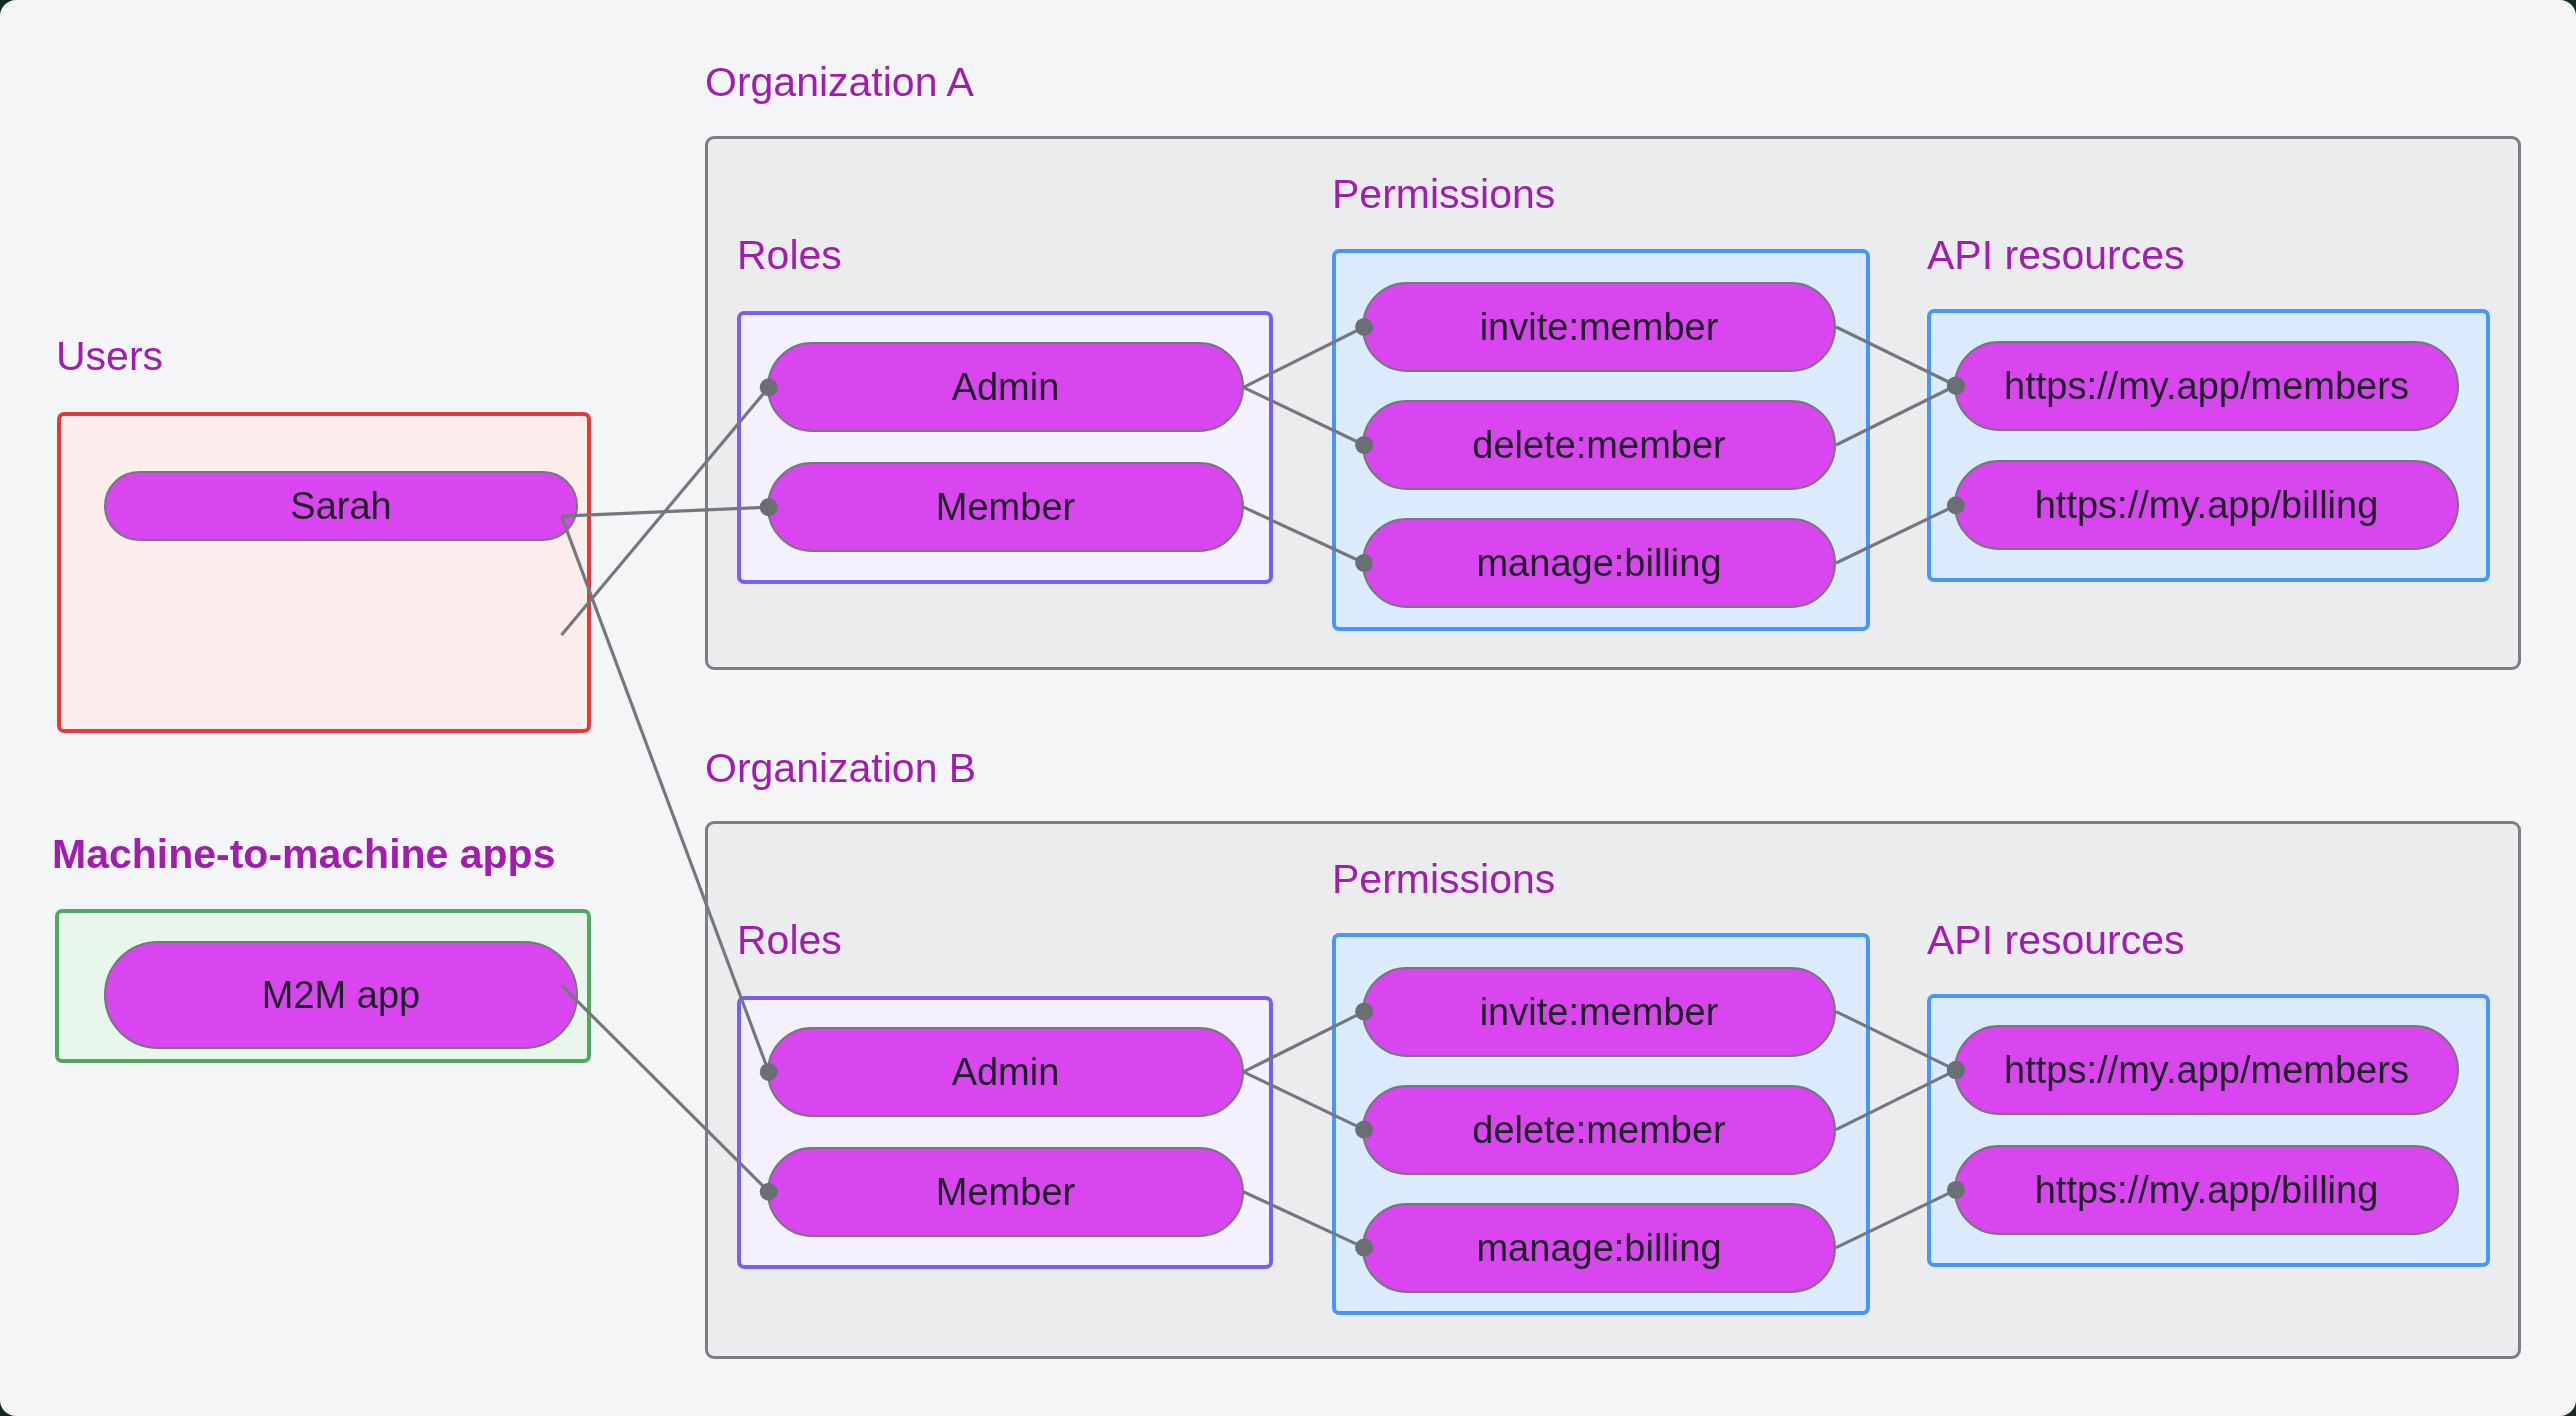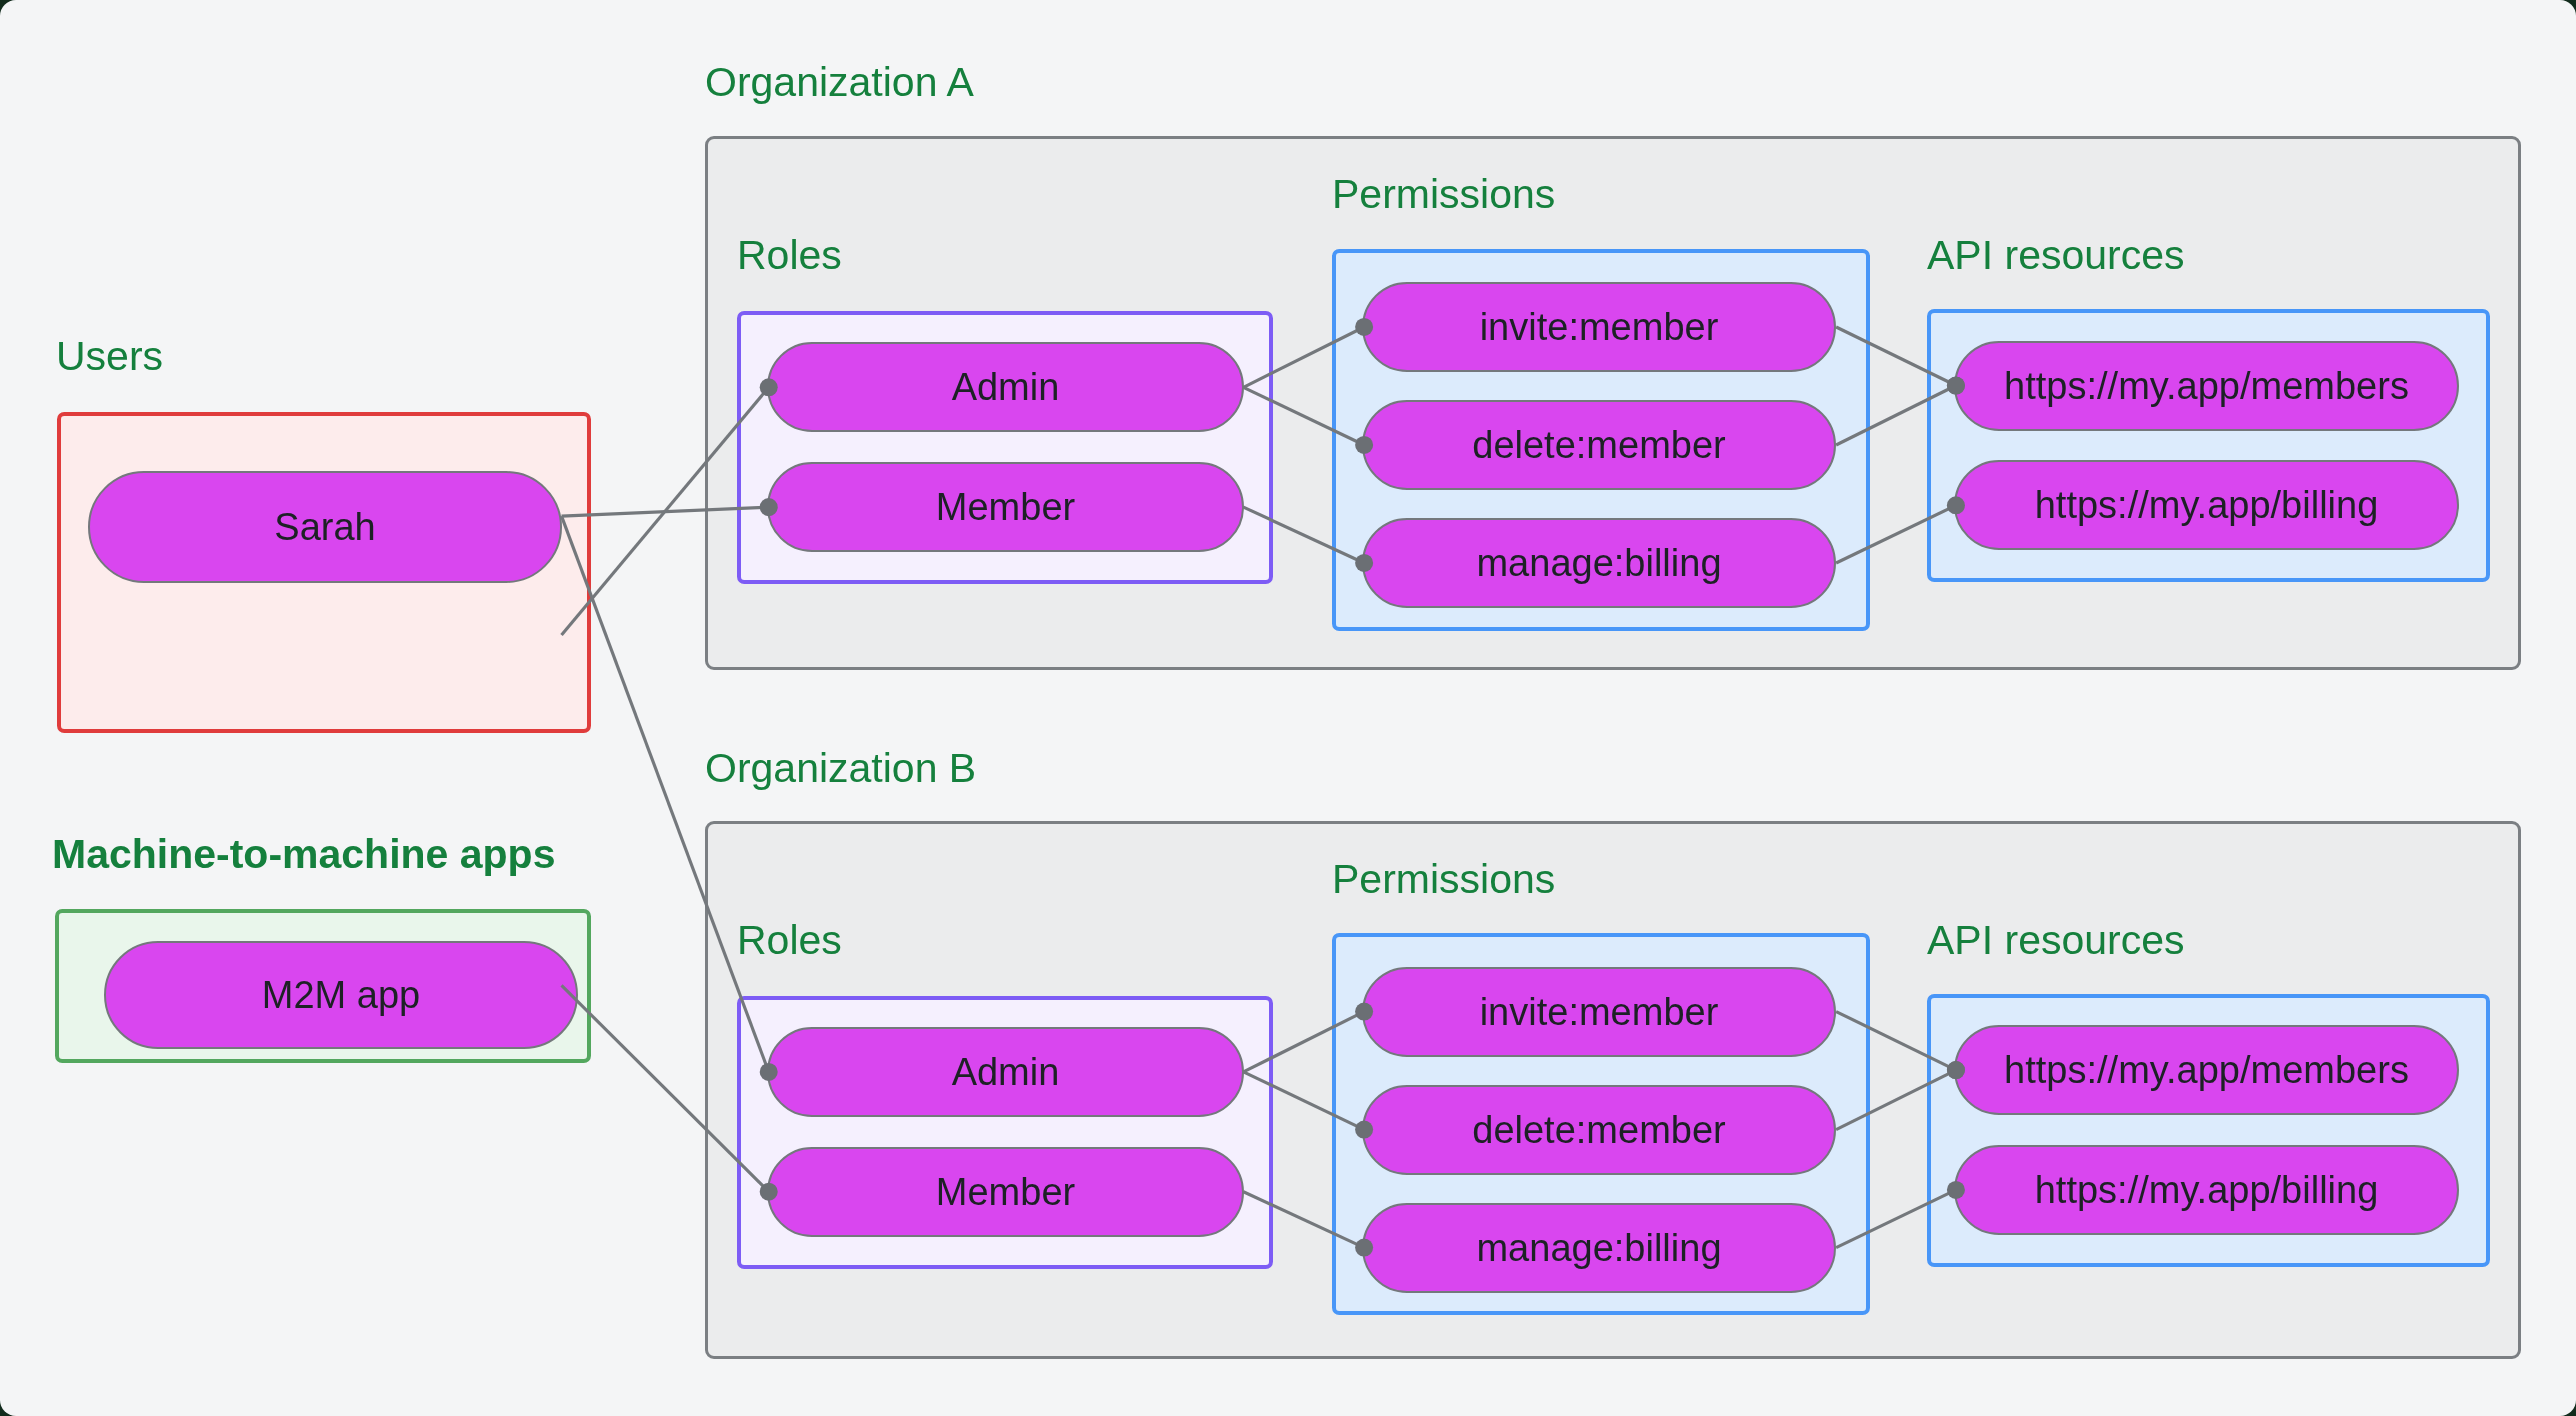--- a/index.html
+++ b/index.html
@@ -6,21 +6,21 @@
   body{
     background:#122b1c;
     font-family:"Liberation Sans", sans-serif;
     width:2576px;height:1416px;overflow:hidden;
   }
   #screen{
     position:relative;width:2576px;height:1416px;
     background:#f4f5f6;border-radius:16px;overflow:hidden;
   }
   .section-label{
-    position:absolute;font-size:41px;line-height:1.15;color:#15803d;
+    position:absolute;font-size:41px;line-height:1.15;color:#a21caf;
     white-space:nowrap;letter-spacing:0px;
   }
   .group-box{
     position:absolute;box-sizing:border-box;border-radius:9px;
   }
   .org-box{border:3.6px solid #7b7f83;background:#ebeced;}
   .red-box{border:4.5px solid #e03c3c;background:#fdecec;border-radius:7.2px;}
   .green-box{border:4.5px solid #53a75e;background:#e9f6eb;border-radius:7.2px;}
   .purple-box{border:4.5px solid #7d5cf5;background:#f5f0fe;border-radius:7.2px;}
   .blue-box{border:4.5px solid #4896f8;background:#dcebfc;border-radius:7.2px;}
@@ -55,21 +55,21 @@
   <div class="section-label" style="left:52px;   top:831px;font-weight:bold;">Machine-to-machine apps</div>
   <div class="section-label" style="left:705px;  top:59px;">Organization A</div>
   <div class="section-label" style="left:737px;  top:232px;">Roles</div>
   <div class="section-label" style="left:1332px; top:171px;">Permissions</div>
   <div class="section-label" style="left:1927px; top:232px;">API resources</div>
   <div class="section-label" style="left:705px;  top:745px;">Organization B</div>
   <div class="section-label" style="left:737px;  top:917px;">Roles</div>
   <div class="section-label" style="left:1332px; top:856px;">Permissions</div>
   <div class="section-label" style="left:1927px; top:917px;">API resources</div>
 
-  <div class="pill" style="left:88px; top:471px;  width:474px; height:112px;">Sarah</div>
+  <div class="pill" style="left:104px; top:471px;  width:474px; height:70px;">Sarah</div>
   <div class="pill" style="left:104px; top:941px; width:474px; height:108px;">M2M app</div>
 
   <div class="pill" style="left:767px;  top:342px; width:477px; height:90px;">Admin</div>
   <div class="pill" style="left:767px;  top:462px; width:477px; height:90px;">Member</div>
   <div class="pill" style="left:1362px; top:282px; width:474px; height:90px;">invite:member</div>
   <div class="pill" style="left:1362px; top:400px; width:474px; height:90px;">delete:member</div>
   <div class="pill" style="left:1362px; top:518px; width:474px; height:90px;">manage:billing</div>
   <div class="pill" style="left:1954px; top:341px; width:505px; height:90px;">https://my.app/members</div>
   <div class="pill" style="left:1954px; top:460px; width:505px; height:90px;">https://my.app/billing</div>
 

